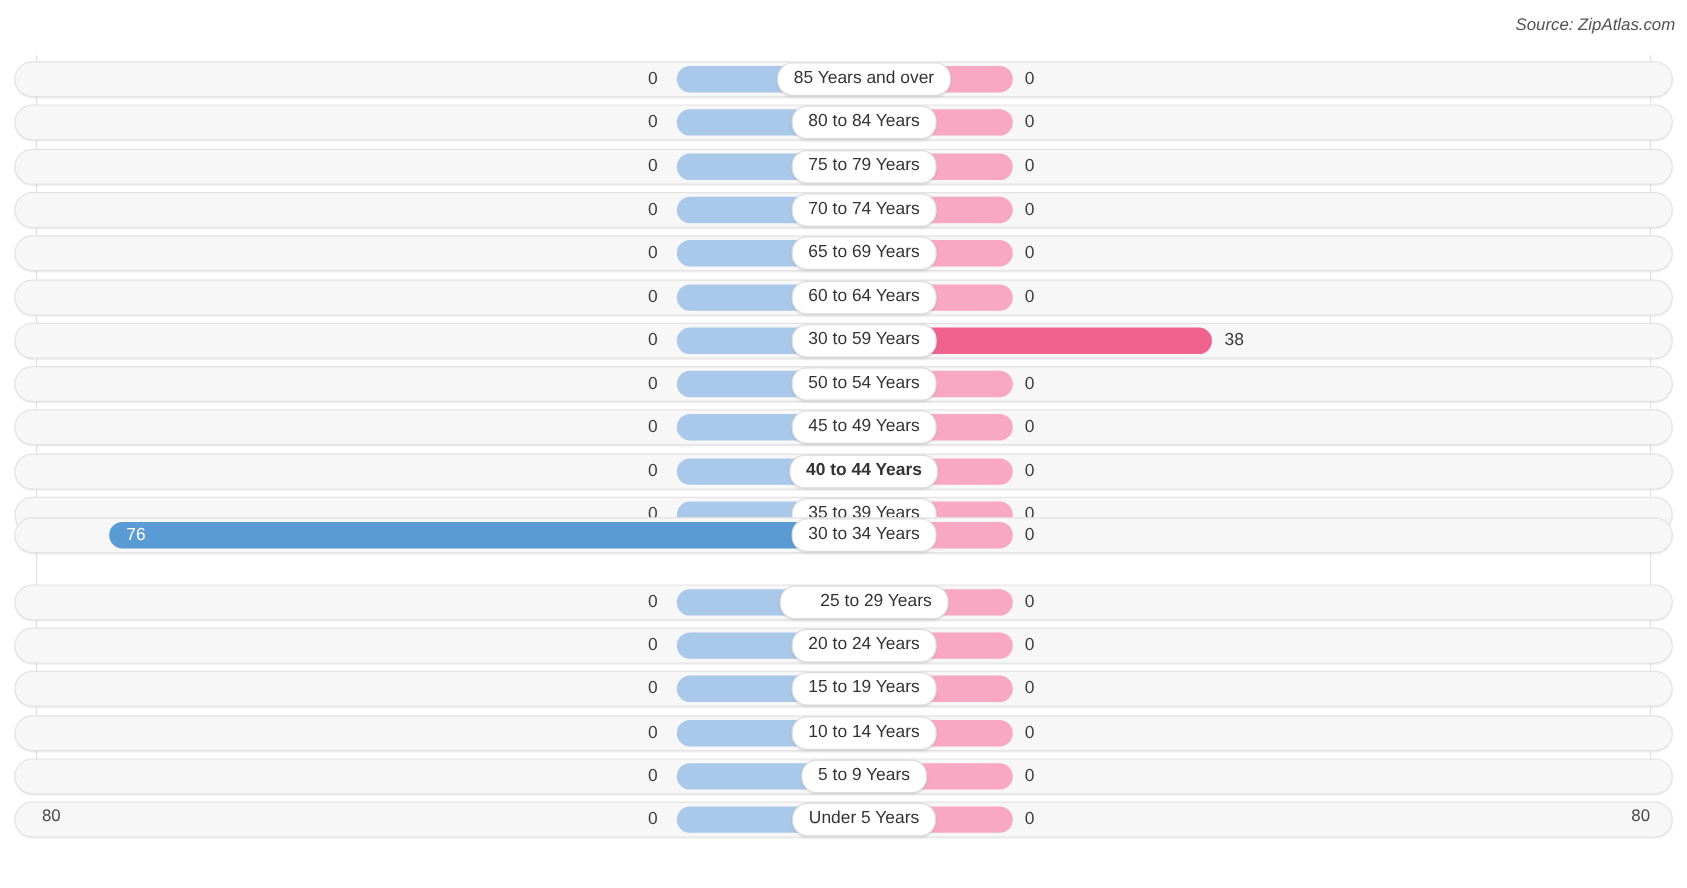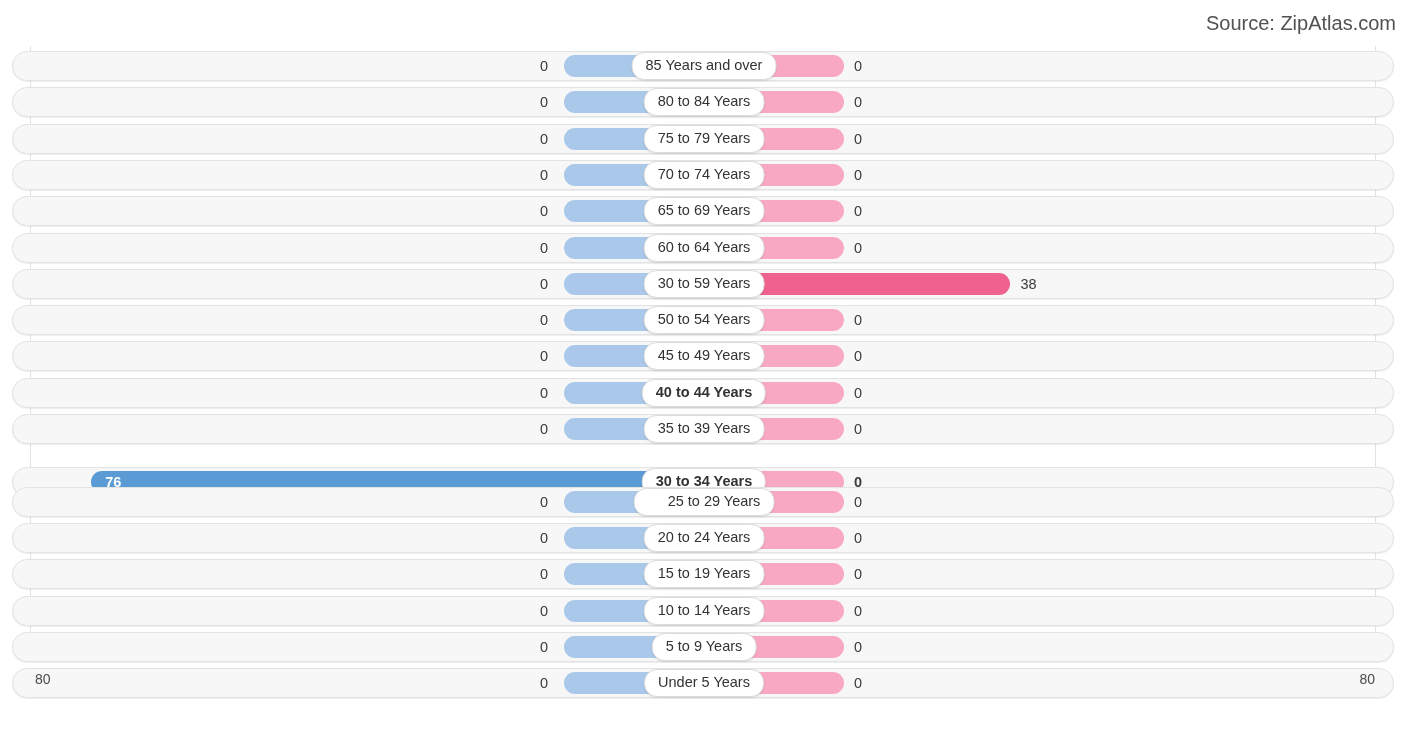--- a/index.html
+++ b/index.html
@@ -30,21 +30,22 @@
     top: 9px;
     font-size: 19.5px;
     color: #3a3a3a;
     letter-spacing: 0.2px;
     white-space: nowrap;
   }
   #source-label {
     position: absolute;
     right: 10px;
     top: 12px;
-    font-size: 20px;
+    font-size: 14px;
+    font-style: italic;
     color: #525252;
     white-space: nowrap;
   }
 
   
   #plot {
     position: absolute;
     left: 0;
     top: 46px;
     width: 1406px;
@@ -106,20 +107,21 @@
     height: 26px;
     line-height: 25px;
     padding: 0 13px;
     background: #ffffff;
     border: 1px solid #dcdcdc;
     border-radius: 13px;
     font-size: 14.5px;
     color: #333333;
     white-space: nowrap;
     box-shadow: 0 1px 2px rgba(0,0,0,0.10);
+    margin-left: 16px;
   }
 
   
   #axis-left, #axis-right {
     position: absolute;
     bottom: 16px;
     font-size: 14px;
     color: #4a4a4a;
   }
   #axis-left  { left: 35px; }
@@ -230,21 +232,21 @@
         <div class="val" style="left: 841px;">0</div>
         <div class="agepill" style="left: 691px; font-weight: bold;">40 to 44 Years</div>
       </div>
       <div class="row" style="top: 368px;">
         <div class="bar male" style="background: rgb(170, 200, 234); width: 140px; left: 551px;"></div>
         <div class="val" style="left: 527px;">0</div>
         <div class="bar female" style="background: rgb(248, 168, 194); width: 140px; left: 691px;"></div>
         <div class="val" style="left: 841px;">0</div>
         <div class="agepill" style="left: 691px;">35 to 39 Years</div>
       </div>
-      <div class="row" style="top: 421px; font-weight: bold;">
+      <div class="row" style="top: 385px;">
         <div class="bar male" style="background: rgb(91, 155, 213); width: 612.75px; left: 78.25px;"></div>
         <div class="val inside" style="left: 92.25px;">76</div>
         <div class="bar female" style="background: rgb(248, 168, 194); width: 140px; left: 691px;"></div>
         <div class="val" style="left: 841px;">0</div>
         <div class="agepill" style="left: 691px;">30 to 34 Years</div>
       </div>
       <div class="row" style="top: 440.6px;">
         <div class="bar male" style="background: rgb(170, 200, 234); width: 140px; left: 551px;"></div>
         <div class="val" style="left: 527px;">0</div>
         <div class="bar female" style="background: rgb(248, 168, 194); width: 140px; left: 691px;"></div>

